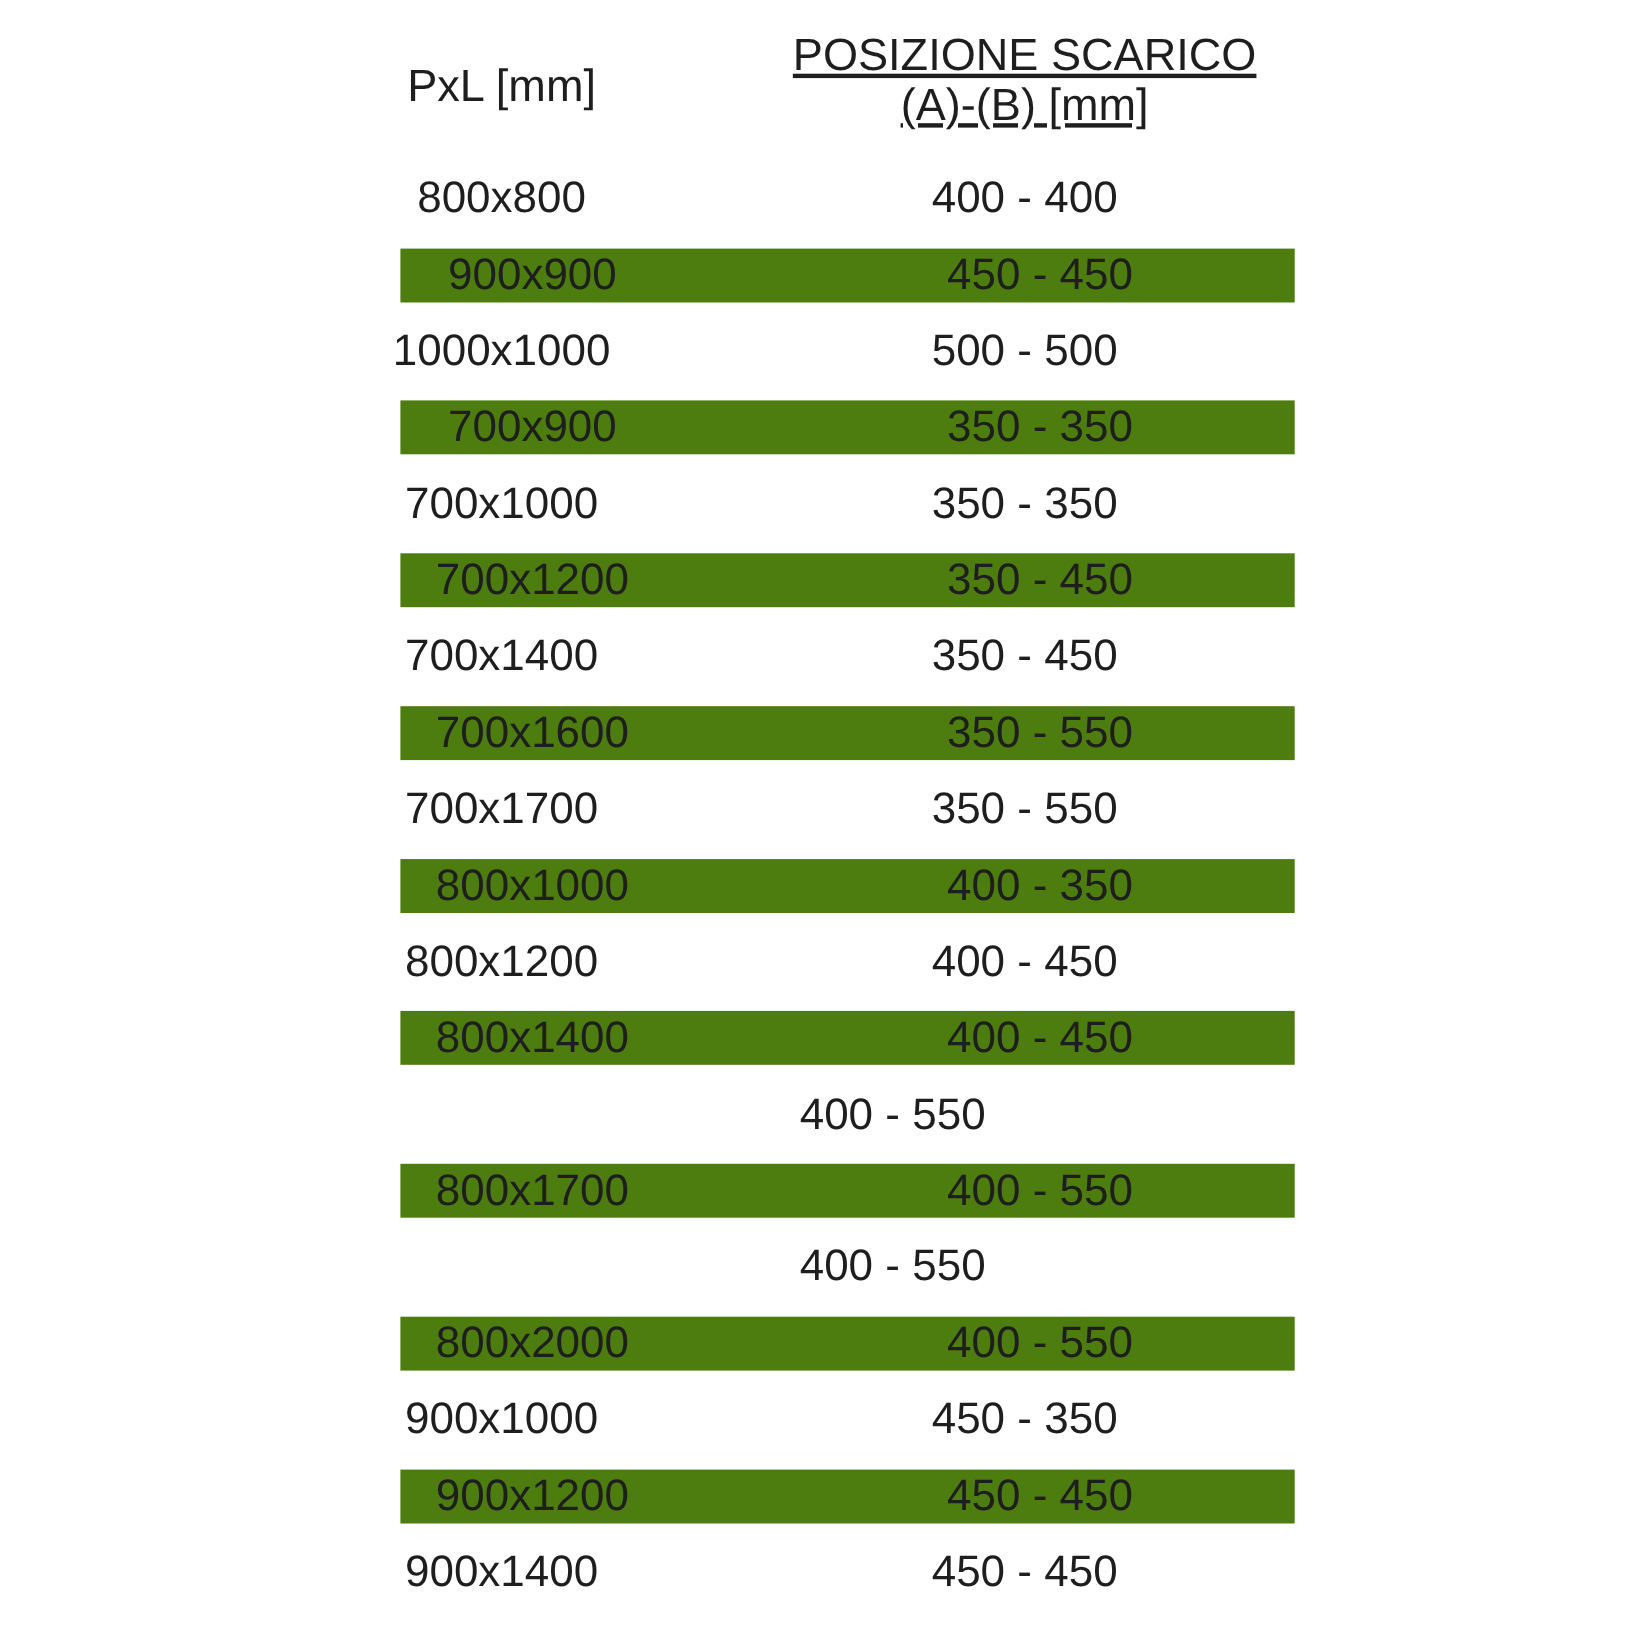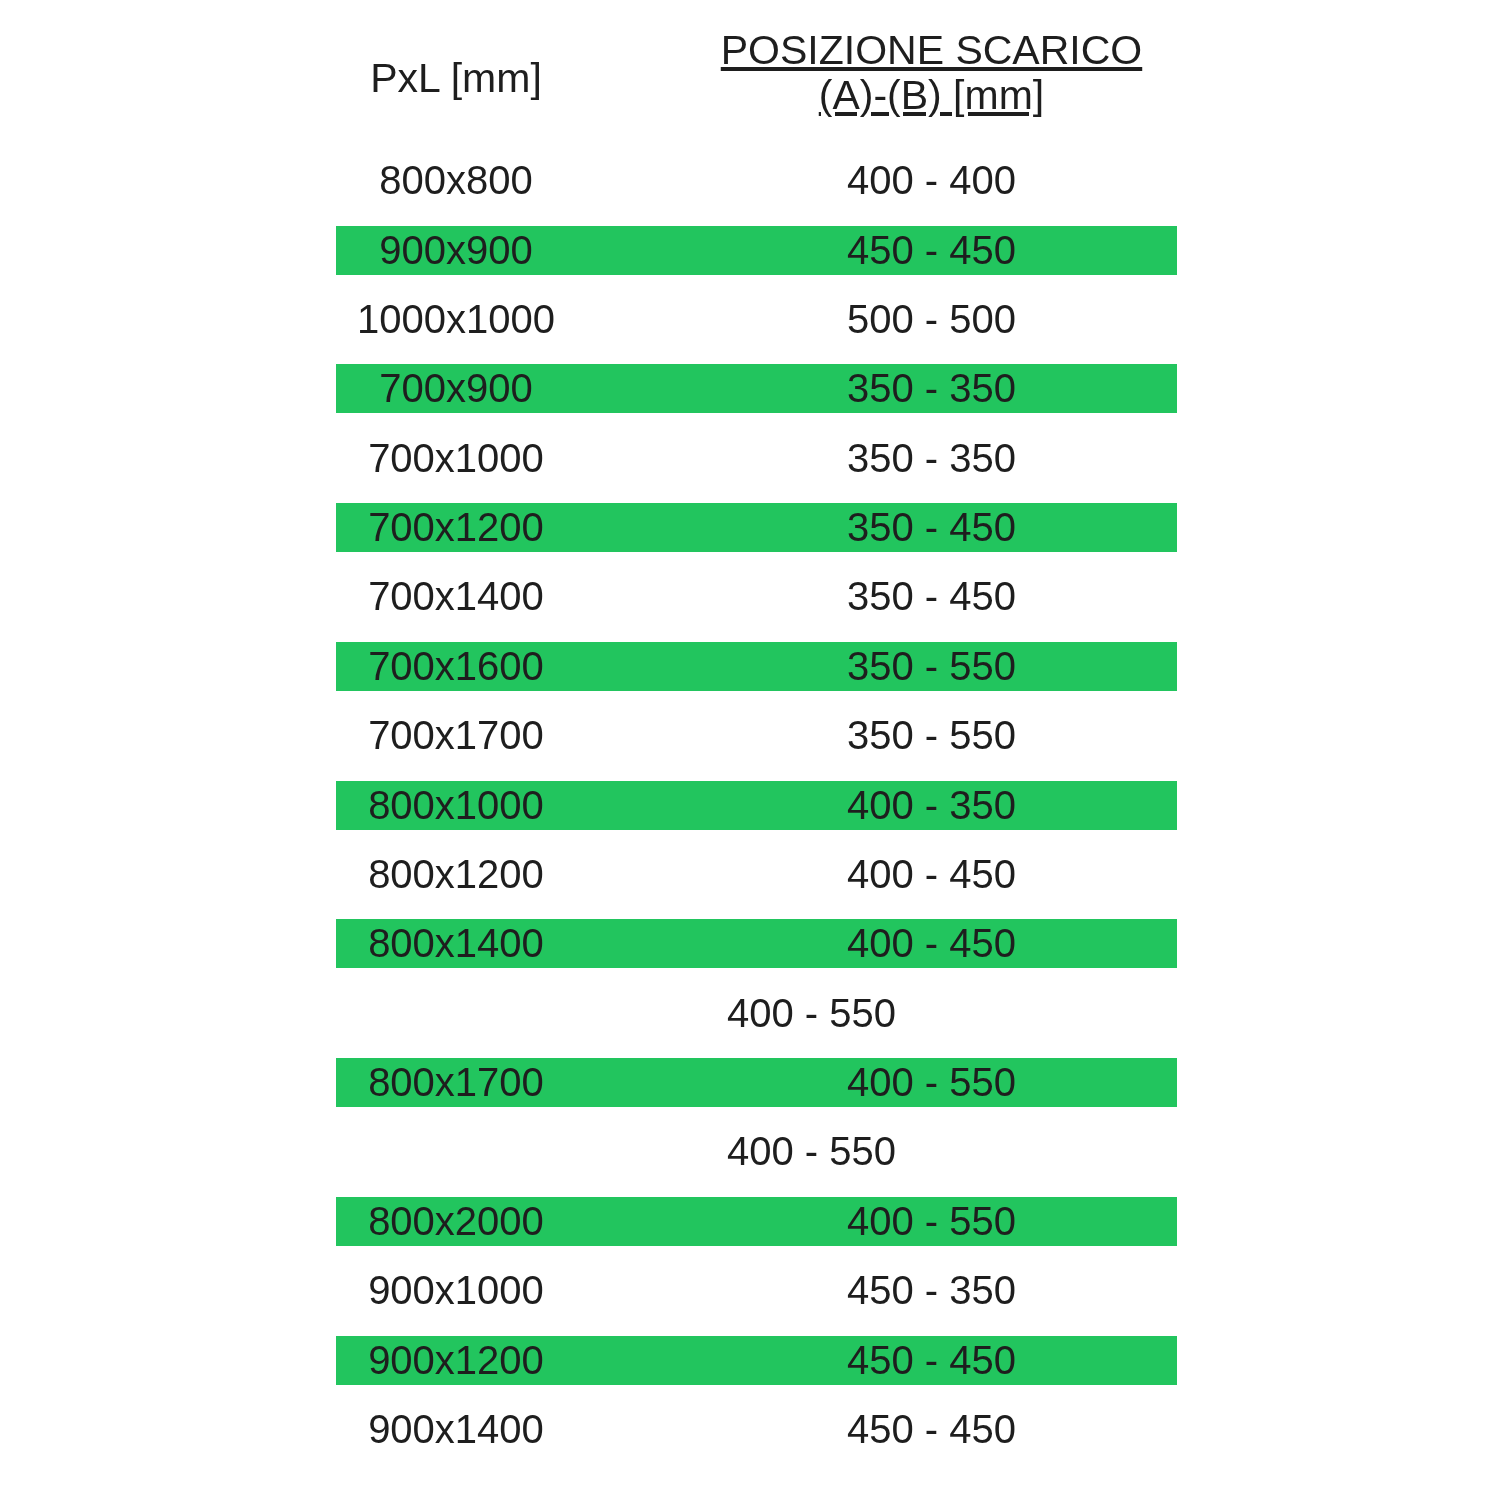--- a/index.html
+++ b/index.html
@@ -49,21 +49,22 @@
     flex-direction: column;
   }
   .row {
     display: flex;
     align-items: center;
     height: 49px;
     margin: 10.2px 0;
     font-size: 40px;
   }
   .row.striped {
-    background: #22c55e;
+    background: #4d7c0f;
+    margin-left: 28px;
   }
   .c1 {
     width: 240px;
     text-align: center;
     white-space: nowrap;
   }
   .c2 {
     flex: 1;
     padding-left: 110px;
     text-align: center;

